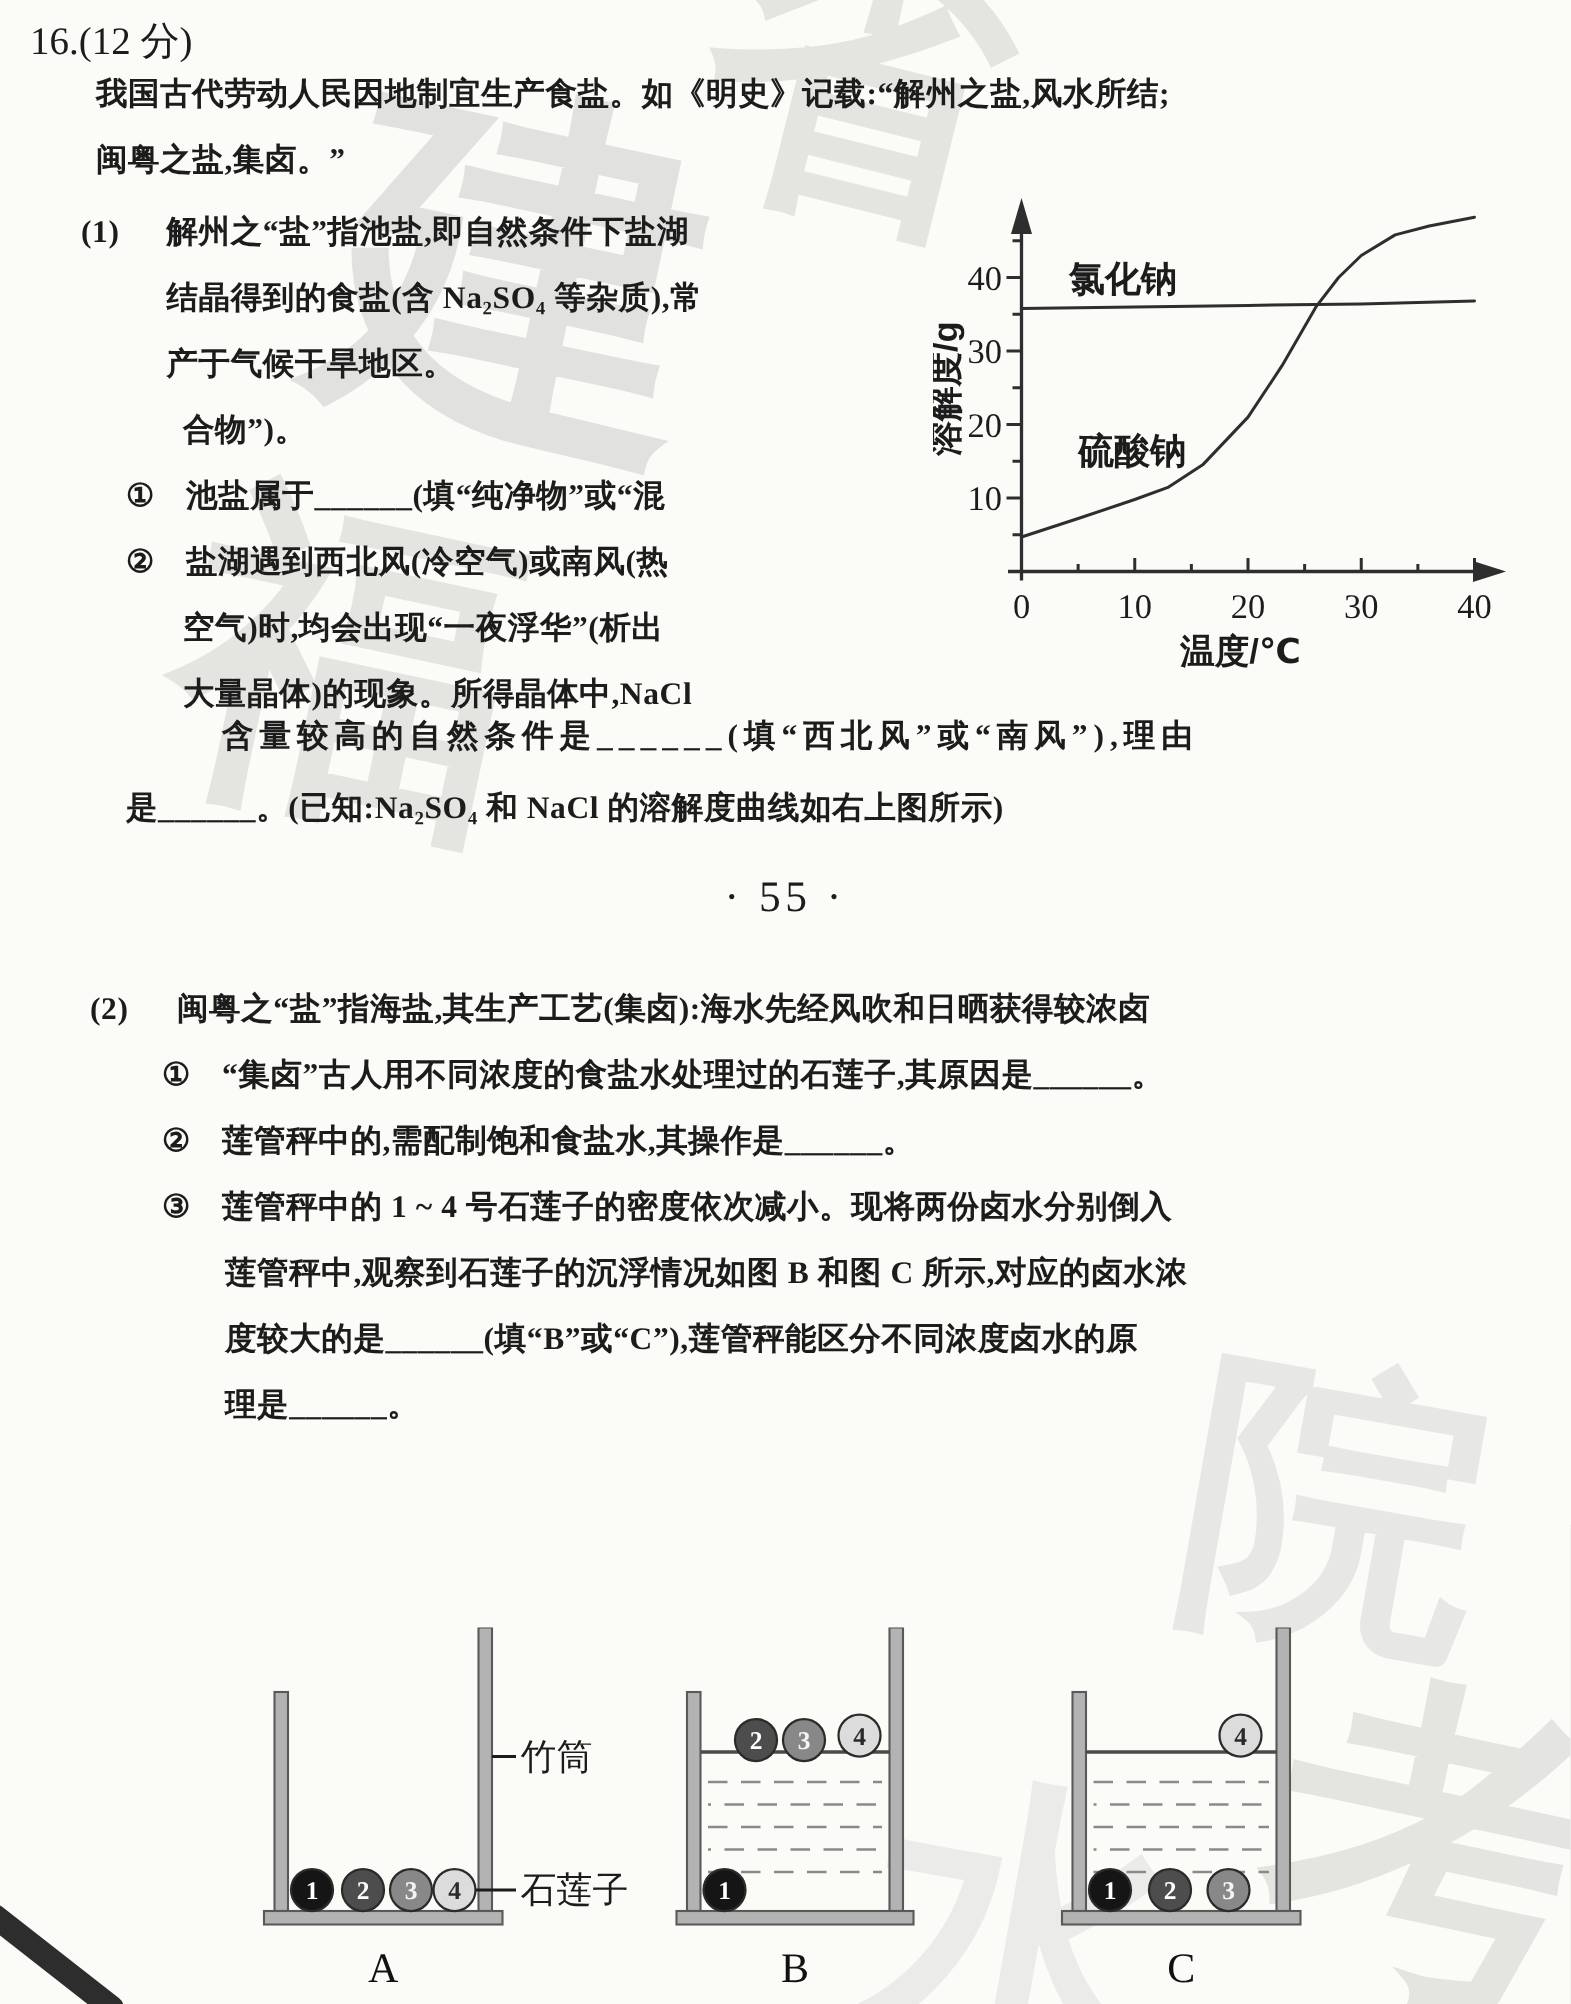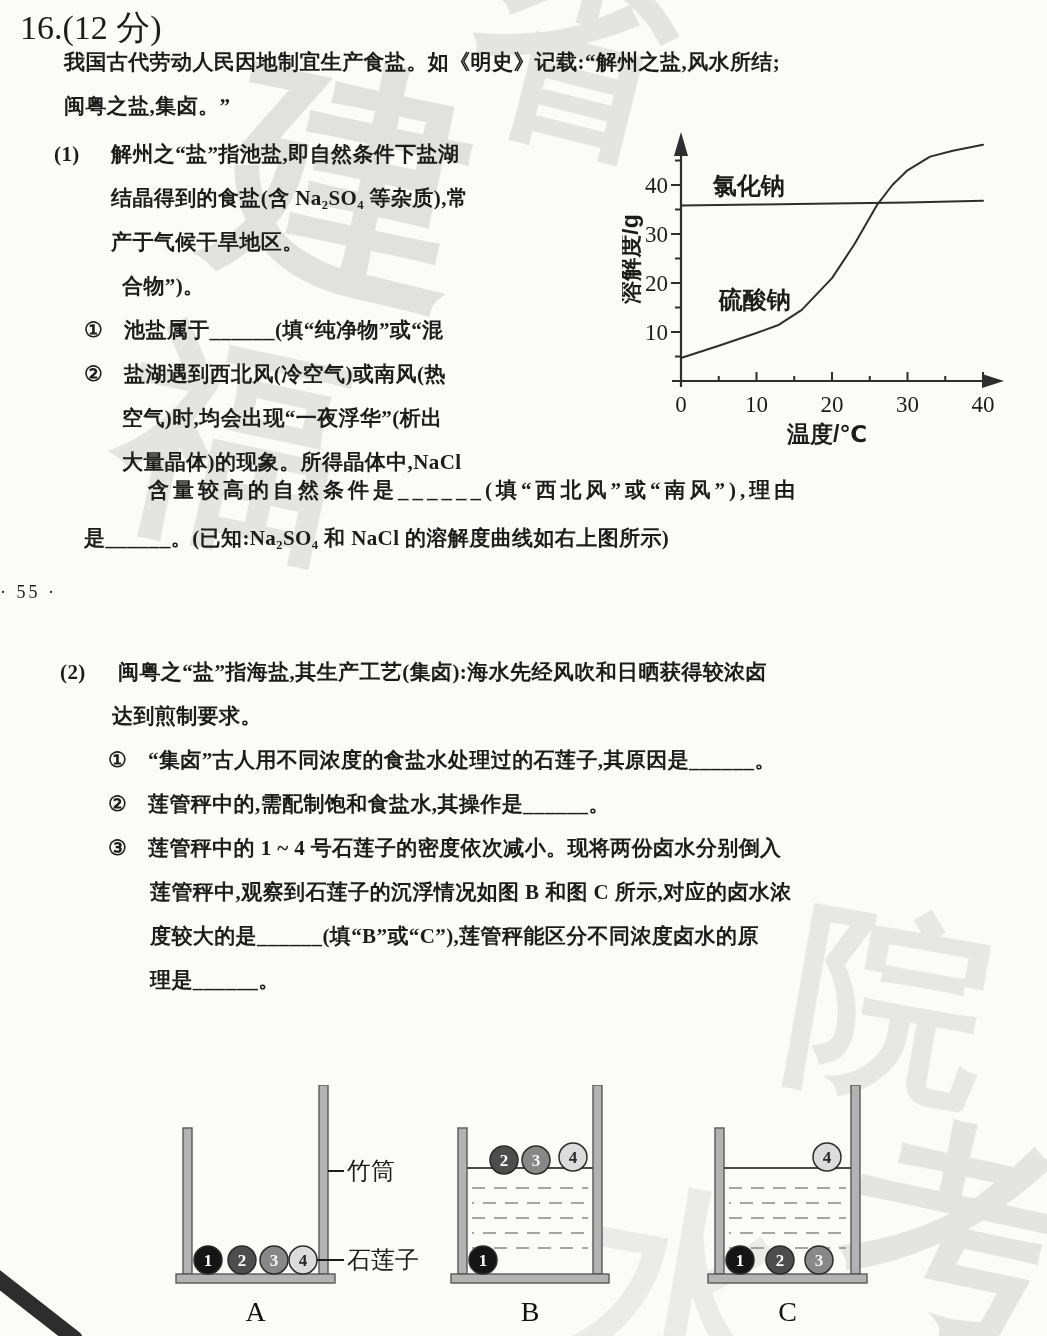--- a/index.html
+++ b/index.html
@@ -1,26 +1,26 @@
 <!DOCTYPE html>
 <html><head>
 <meta charset="utf-8">
 <style>
   html,body{margin:0;padding:0;background:#e8e8e6;}
   .page{position:relative;width:1047px;height:1336px;background:#fbfbf8;overflow:hidden;
         font-family:"Liberation Serif","DejaVu Serif",serif;color:#1c1c1c;}
   .ln{font-size:21px;line-height:44px;letter-spacing:0.4px;white-space:nowrap;font-weight:bold;}
   .mk{display:inline-block;}
-  #header{position:absolute;left:20px;top:8px;font-size:34px;line-height:40px;}
+  #header{position:absolute;left:20px;top:8px;font-size:26px;line-height:40px;}
   #intro{position:absolute;left:64px;top:40px;}
   #part1{position:absolute;left:54px;top:132px;}
   #cont1{position:absolute;left:148px;top:468px;letter-spacing:4px;}
   #cont2{position:absolute;left:84px;top:516px;}
-  #pageno{position:absolute;left:0;top:582px;width:1047px;
-          font-size:18px;letter-spacing:3px;}
+  #pageno{position:absolute;left:0;top:582px;width:1047px;text-align:center;
+          font-size:29px;letter-spacing:3px;}
   #part2{position:absolute;left:60px;top:650px;}
   #chart{position:absolute;left:622px;top:124px;}
   #figures{position:absolute;left:0;top:1085px;width:1047px;height:251px;}
   #figures svg{position:absolute;top:0;}
   .wm{position:absolute;font-family:"DejaVu Serif",serif;font-weight:bold;color:#8a8a8a;
       pointer-events:none;line-height:1;}
   .corner{position:absolute;background:#161616;border-radius:9px;}
 </style>
 </head>
 <body>
@@ -101,21 +101,20 @@
           <text x="96.75" y="184.48">硫酸钠</text>
         </g>
         <text font-family="Liberation Sans, DejaVu Sans, sans-serif" font-weight="bold" font-size="23" fill="#1c1c1c" transform="translate(16,135) rotate(-90)" text-anchor="middle">溶解度/g</text>
         <text font-family="Liberation Sans, DejaVu Sans, sans-serif" font-weight="bold" font-size="23" fill="#1c1c1c" x="205" y="318" text-anchor="middle">温度/℃</text>
       </svg></div>
 
   <div id="pageno">· 55 ·</div>
 
   <div id="part2">
       <div class="ln"><span class="mk" style="width:58px">(2)</span><span>闽粤之“盐”指海盐,其生产工艺(集卤):海水先经风吹和日晒获得较浓卤</span></div>
-      <div class="ln" style="padding-left:52px">达到煎制要求。</div>
       <div class="ln" style="padding-left:48px"><span class="mk" style="width:40px">①</span><span>“集卤”古人用不同浓度的食盐水处理过的石莲子,其原因是______。</span></div>
       <div class="ln" style="padding-left:48px"><span class="mk" style="width:40px">②</span><span>莲管秤中的,需配制饱和食盐水,其操作是______。</span></div>
       <div class="ln" style="padding-left:48px"><span class="mk" style="width:40px">③</span><span>莲管秤中的 1 ~ 4 号石莲子的密度依次减小。现将两份卤水分别倒入</span></div>
       <div class="ln" style="padding-left:90px">莲管秤中,观察到石莲子的沉浮情况如图 B 和图 C 所示,对应的卤水浓</div>
       <div class="ln" style="padding-left:90px">度较大的是______(填“B”或“C”),莲管秤能区分不同浓度卤水的原</div>
       <div class="ln" style="padding-left:90px">理是______。</div>
     </div>
 
   <div id="figures">
       <svg width="272" height="245" viewBox="-10 0 272 245" style="left:173px" font-family="Liberation Serif, DejaVu Serif, serif">

